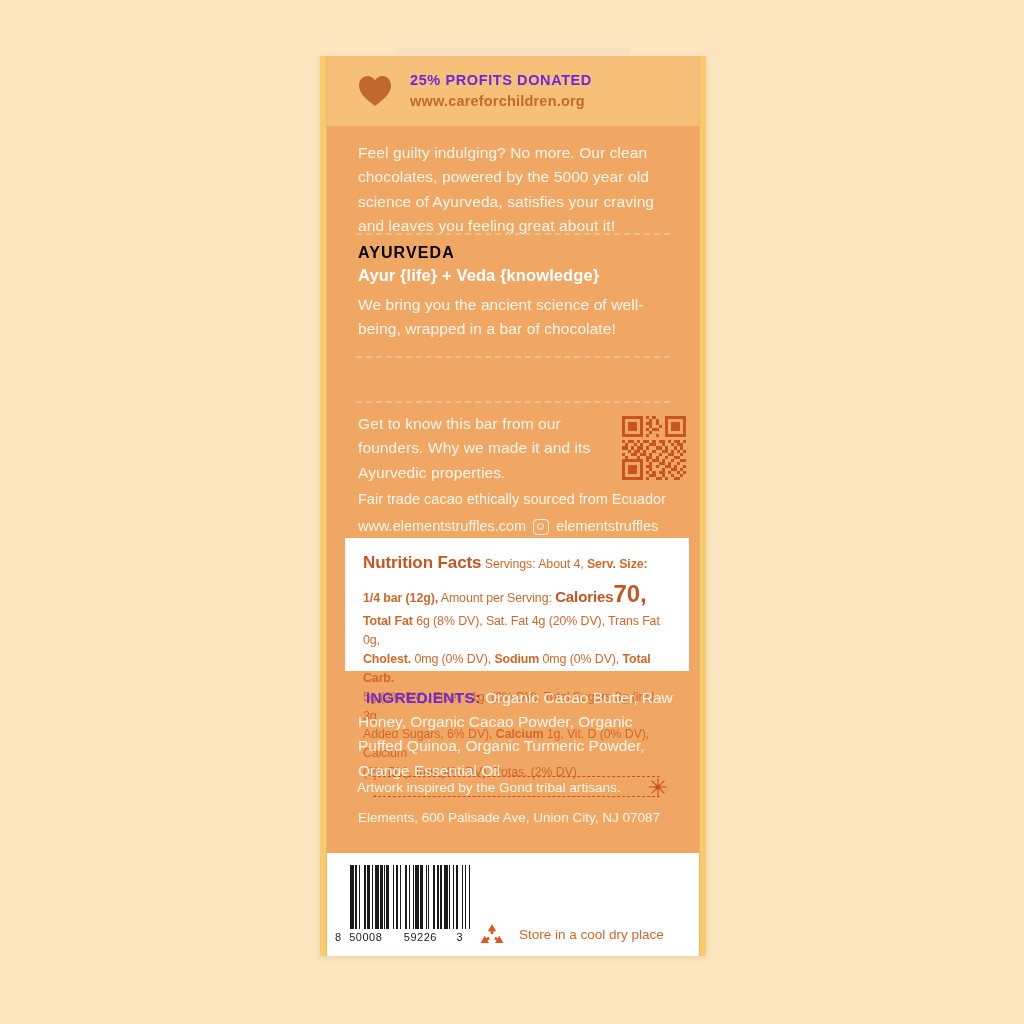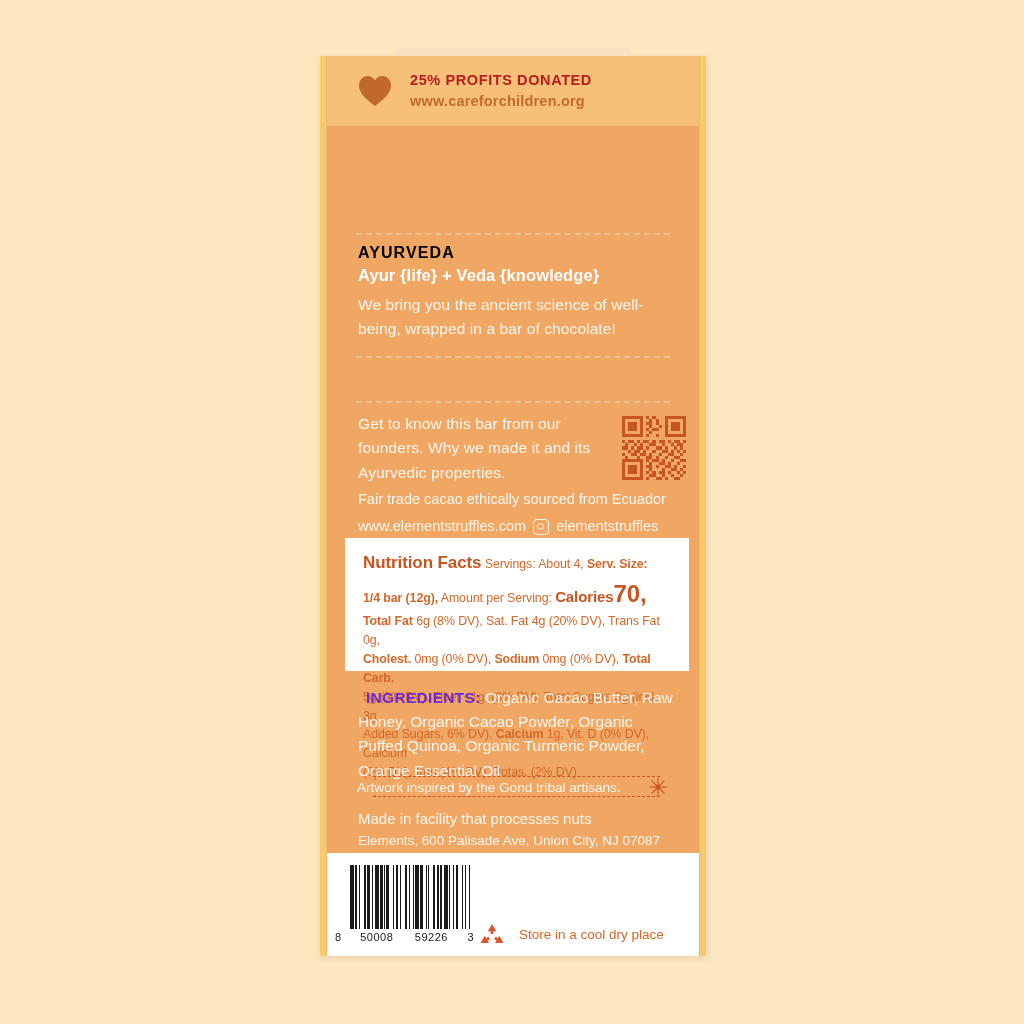--- a/index.html
+++ b/index.html
@@ -73,21 +73,21 @@
   #donation-band .heart {
     width: 34px;
     height: 32px;
     position: relative;
     margin-right: 18px;
     flex: none;
   }
   #donation-band .heart svg { display: block; }
   .donation-text { line-height: 1.42; }
   .donation-title {
-    color: #b91c1c;
+    color: #6d28d9;
     font-size: 14.5px;
     font-weight: bold;
     letter-spacing: .6px;
   }
   .donation-url {
     color: #c46a2a;
     font-size: 14.5px;
     font-weight: bold;
     letter-spacing: .2px;
   }
@@ -315,20 +315,21 @@
         <svg viewBox="0 0 34 32" width="34" height="32" aria-hidden="true">
           <path d="M17 31 C6 23 1 17 1 10.5 C1 5 5 1 9.6 1 C12.8 1 15.5 2.8 17 5.4 C18.5 2.8 21.2 1 24.4 1 C29 1 33 5 33 10.5 C33 17 28 23 17 31 Z" fill="#c0682d"></path>
         </svg>
       </div>
       <div class="donation-text">
         <div class="donation-title">25% PROFITS DONATED</div>
         <div class="donation-url">www.careforchildren.org</div>
       </div>
     </div>
 
+    <div class="block body-text" id="intro">Feel guilty indulging? No more. Our clean chocolates, powered by the 5000 year old science of Ayurveda, satisfies your craving and leaves you feeling great about it!</div>
 
     <div class="dashed" style="top:177px"></div>
 
     <div class="block" id="ayurveda">
       <div class="ayur-title">AYURVEDA</div>
       <div class="ayur-sub">Ayur {life} + Veda {knowledge}</div>
       <div class="body-text">We bring you the ancient science of well-being, wrapped in a bar of chocolate!</div>
     </div>
 
     <div class="dashed" style="top:300px"></div>
@@ -509,21 +510,20 @@
             <line x1="10" y1="10" x2="1" y2="10"></line>
               <line x1="10" y1="10" x2="3.6" y2="3.6"></line>
           </g>
           <circle cx="10" cy="10" r="2.6" fill="#c8551f"></circle>
         </svg>
       </span>
       <span class="txt">Artwork inspired by the Gond tribal artisans.</span>
     </div>
 
     <div class="block" id="facility">
-      <div>Made in facility that processes nuts</div>
       <div class="addr">Elements, 600 Palisade Ave, Union City, NJ 07087</div>
     </div>
 
     <div id="barcode-strip">
       <div id="barcode">
           <div class="bar" style="width: 4.35px; background: rgb(26, 26, 26);"></div>
           <div class="bar" style="width: 1.45px; background: transparent;"></div>
           <div class="bar" style="width: 1.45px; background: rgb(26, 26, 26);"></div>
           <div class="bar" style="width: 2.9px; background: transparent;"></div>
           <div class="bar" style="width: 1.45px; background: rgb(26, 26, 26);"></div>
@@ -578,21 +578,21 @@
           <div class="bar" style="width: 4.35px; background: transparent;"></div>
           <div class="bar" style="width: 1.45px; background: rgb(26, 26, 26);"></div>
           <div class="bar" style="width: 1.45px; background: transparent;"></div>
           <div class="bar" style="width: 1.45px; background: rgb(26, 26, 26);"></div>
           <div class="bar" style="width: 2.9px; background: transparent;"></div>
           <div class="bar" style="width: 1.45px; background: rgb(26, 26, 26);"></div>
           <div class="bar" style="width: 4.35px; background: transparent;"></div>
         </div>
       <div id="barcode-digits">
         <span>8</span>
-        <span style="margin-left:15px">50008</span>
+        <span style="margin-left:4px">50008</span>
         <span style="margin-left:18px">59226</span>
         <span style="margin-left:16px">3</span>
       </div>
       <div id="recycle">
         <svg viewBox="0 0 26 24" width="26" height="24" aria-hidden="true">
           <g fill="#e0562a">
             <path d="M13 1 L17.2 8.2 L14.4 8.2 L14.4 11 L11.6 11 L11.6 8.2 L8.8 8.2 Z"></path>
             <path d="M1.5 20 L5.7 12.8 L7.1 15.2 L9.5 13.8 L10.9 16.2 L8.5 17.6 L9.9 20 Z"></path>
             <path d="M24.5 20 L16.1 20 L17.5 17.6 L15.1 16.2 L16.5 13.8 L18.9 15.2 L20.3 12.8 Z"></path>
           </g>

